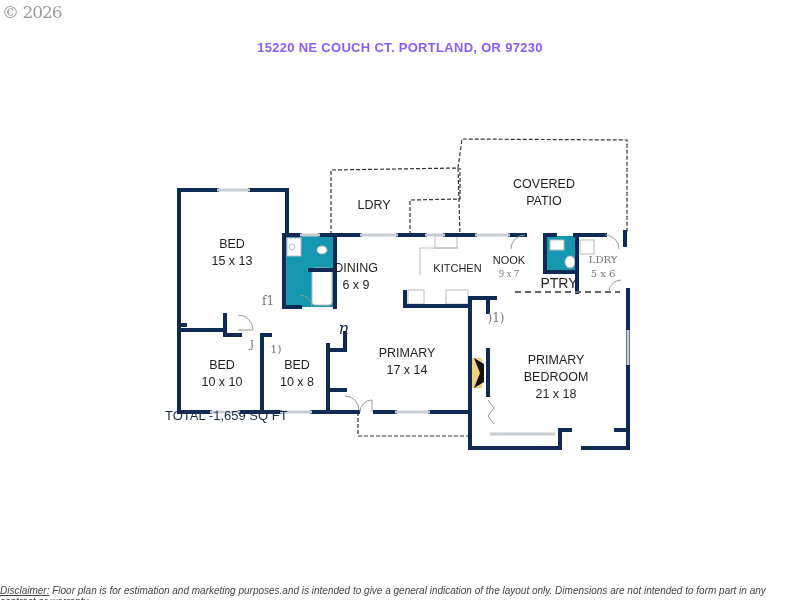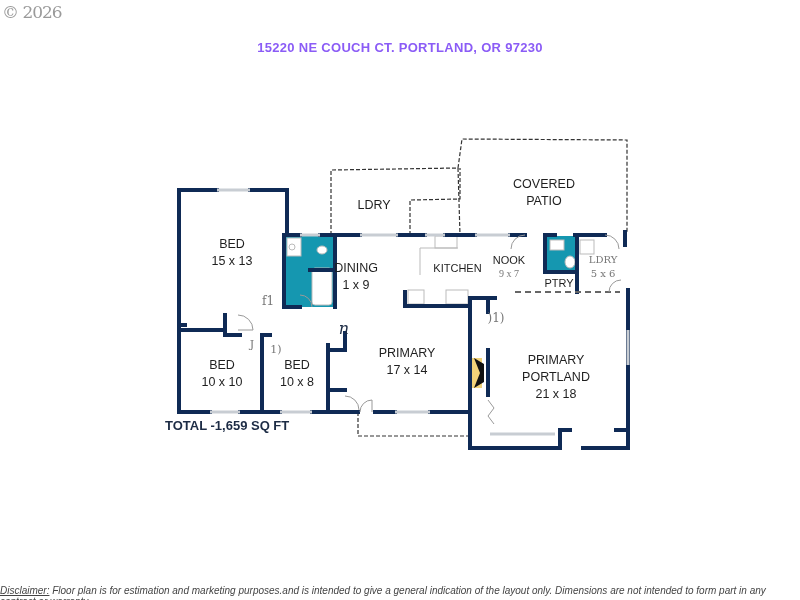--- a/index.html
+++ b/index.html
@@ -3,21 +3,21 @@
 <meta charset="utf-8">
 <style>
   html, body { margin:0; padding:0; background:#ffffff; }
   body { width:800px; height:600px; position:relative; overflow:hidden; font-family:"Liberation Sans", sans-serif; }
   .watermark { position:absolute; left:2px; top:2px; font-family:"DejaVu Serif", serif; font-size:17px; color:#9a9a9a; letter-spacing:-1px; }
   .address { position:absolute; left:0; width:800px; top:40px; text-align:center; font-weight:bold; font-size:13px; color:#8b5cf6; letter-spacing:0.3px; }
   svg.plan { position:absolute; left:0; top:0; }
   .lbl { position:absolute; text-align:center; color:#1f1f1f; font-size:12.5px; line-height:17px; transform:translateX(-50%); white-space:nowrap; }
   .lbl.small { font-size:11px; line-height:14px; }
   .lbl.serif { font-family:"DejaVu Serif", serif; color:#777; font-size:10px; line-height:14px; }
-  .total { position:absolute; left:165px; top:418px; font-weight:bold; font-size:13px; color:#1d2c45; }
+  .total { position:absolute; left:165px; top:408px; font-weight:normal; font-size:13px; color:#1d2c45; }
   .disclaimer { position:absolute; left:0; width:800px; top:540px; font-style:italic; font-size:10px; line-height:11px; color:#444;margin-top:45px; }
   .disclaimer u { font-style:italic; }
 </style>
 </head>
 <body>
 
 <div class="watermark">© 2026</div>
 <div class="address">15220 NE COUCH CT. PORTLAND, OR 97230</div>
 
 <svg class="plan" width="800" height="600" viewBox="0 0 800 600">
@@ -137,43 +137,43 @@
 <div class="lbl" style="left:222px;top:357px;">
   <div>BED</div>
   <div>10 x 10</div>
 </div>
 <div class="lbl" style="left:297px;top:357px;">
   <div>BED</div>
   <div>10 x 8</div>
 </div>
 <div class="lbl" style="left:356px;top:260px;">
   <div>DINING</div>
-  <div>1 x 9</div>
+  <div>6 x 9</div>
 </div>
 <div class="lbl small" style="left:449px;top:261px;padding-left:17px;">
   <div>KITCHEN</div>
 </div>
 <div class="lbl small" style="left:509px;top:253px;">
   <div>NOOK</div>
   <div class="serif" style="color:#777;font-family:Liberation Serif, serif;font-size:10px;">9 x 7</div>
 </div>
-<div class="lbl small" style="left:559px;top:276px;font-size:11px;">
+<div class="lbl small" style="left:559px;top:276px;font-size:14px;">
   <div>PTRY</div>
 </div>
 <div class="lbl serif" style="left:603px;top:253px;">
   <div>LDRY</div>
   <div>5 x 6</div>
 </div>
 <div class="lbl" style="left:407px;top:345px;">
   <div>PRIMARY</div>
   <div>17 x 14</div>
 </div>
 <div class="lbl" style="left:556px;top:352px;">
   <div>PRIMARY</div>
-  <div>PORTLAND</div>
+  <div>BEDROOM</div>
   <div>21 x 18</div>
 </div>
 <div class="lbl" style="left:374px;top:197px;">
   <div>LDRY</div>
 </div>
 <div class="lbl" style="left:544px;top:176px;">
   <div>COVERED</div>
   <div>PATIO</div>
 </div>
 

